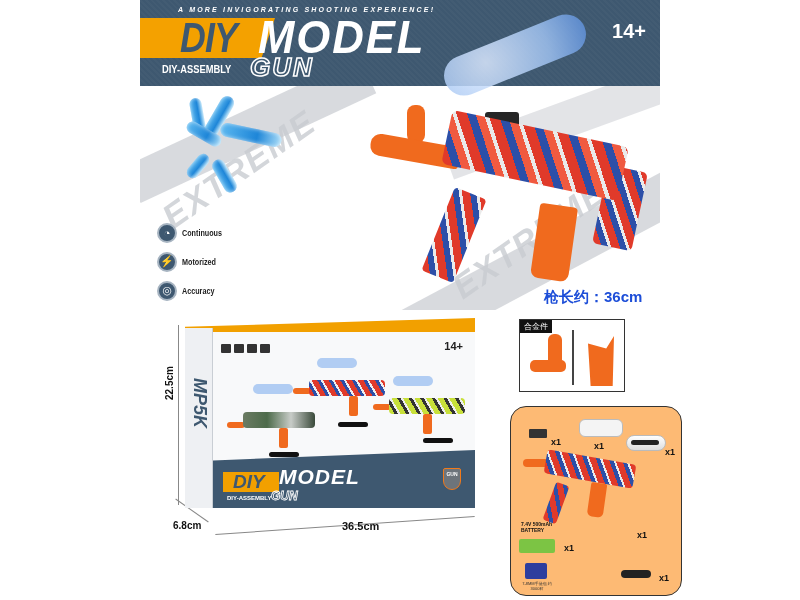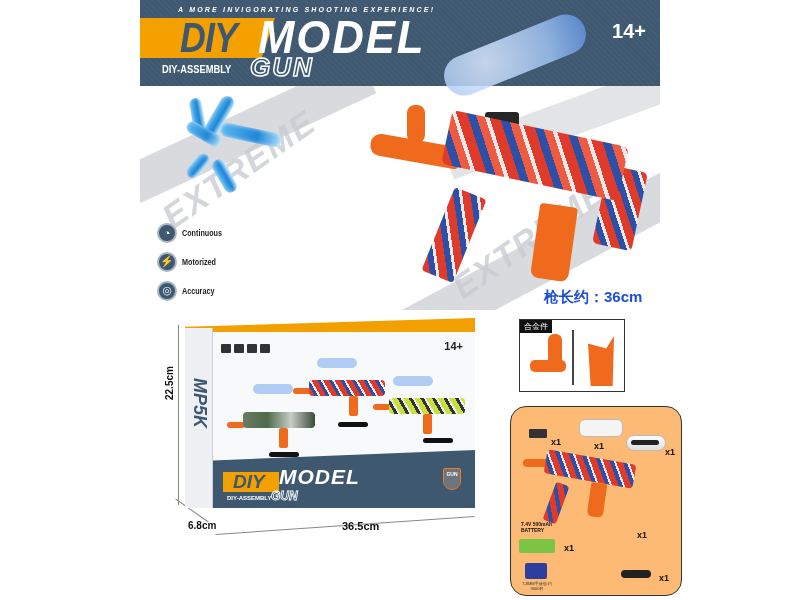--- a/index.html
+++ b/index.html
@@ -58,21 +58,21 @@
   .feature { display: flex; align-items: center; height: 29px; }
   .feature-icon { width: 20px; height: 20px; border-radius: 50%; background: #3e5870; color: #fff; font-size: 11px;
     display: flex; align-items: center; justify-content: center; margin-right: 5px; border: 2px solid #a7b4c1; }
   .feature-label { font-size: 9px; font-weight: bold; color: #222; transform: scaleX(0.8); transform-origin: left; }
 
   .length-note { position: absolute; left: 544px; top: 288px; color: #1d4ed8; font-size: 15px; font-weight: bold; }
 
   
   .dim-label { position: absolute; font-size: 10px; font-weight: bold; color: #111; }
   .dim-h { left: 164px; top: 400px; transform: rotate(-90deg); transform-origin: left top; }
-  .dim-d { left: 188px; top: 520px; }
+  .dim-d { left: 173px; top: 520px; }
   .dim-w { left: 342px; top: 520px; font-size: 11px; }
   .line { position: absolute; background: #888; height: 1px; }
 
   .box { position: absolute; left: 185px; top: 318px; width: 290px; height: 190px; }
   .box-top { position: absolute; left: 0; top: 0; width: 290px; height: 22px; background: #f2a000;
     clip-path: polygon(0 100%, 0 40%, 100% 0, 100% 100%); }
   .box-side { position: absolute; left: 0; top: 10px; width: 28px; height: 180px; background: #eef0f3;
     border-right: 1px solid #c9ced4; }
   .box-side-label { position: absolute; left: 4px; top: 50px; font-size: 18px; font-weight: bold; color: #3e5870;
     writing-mode: vertical-rl; font-style: italic; }

